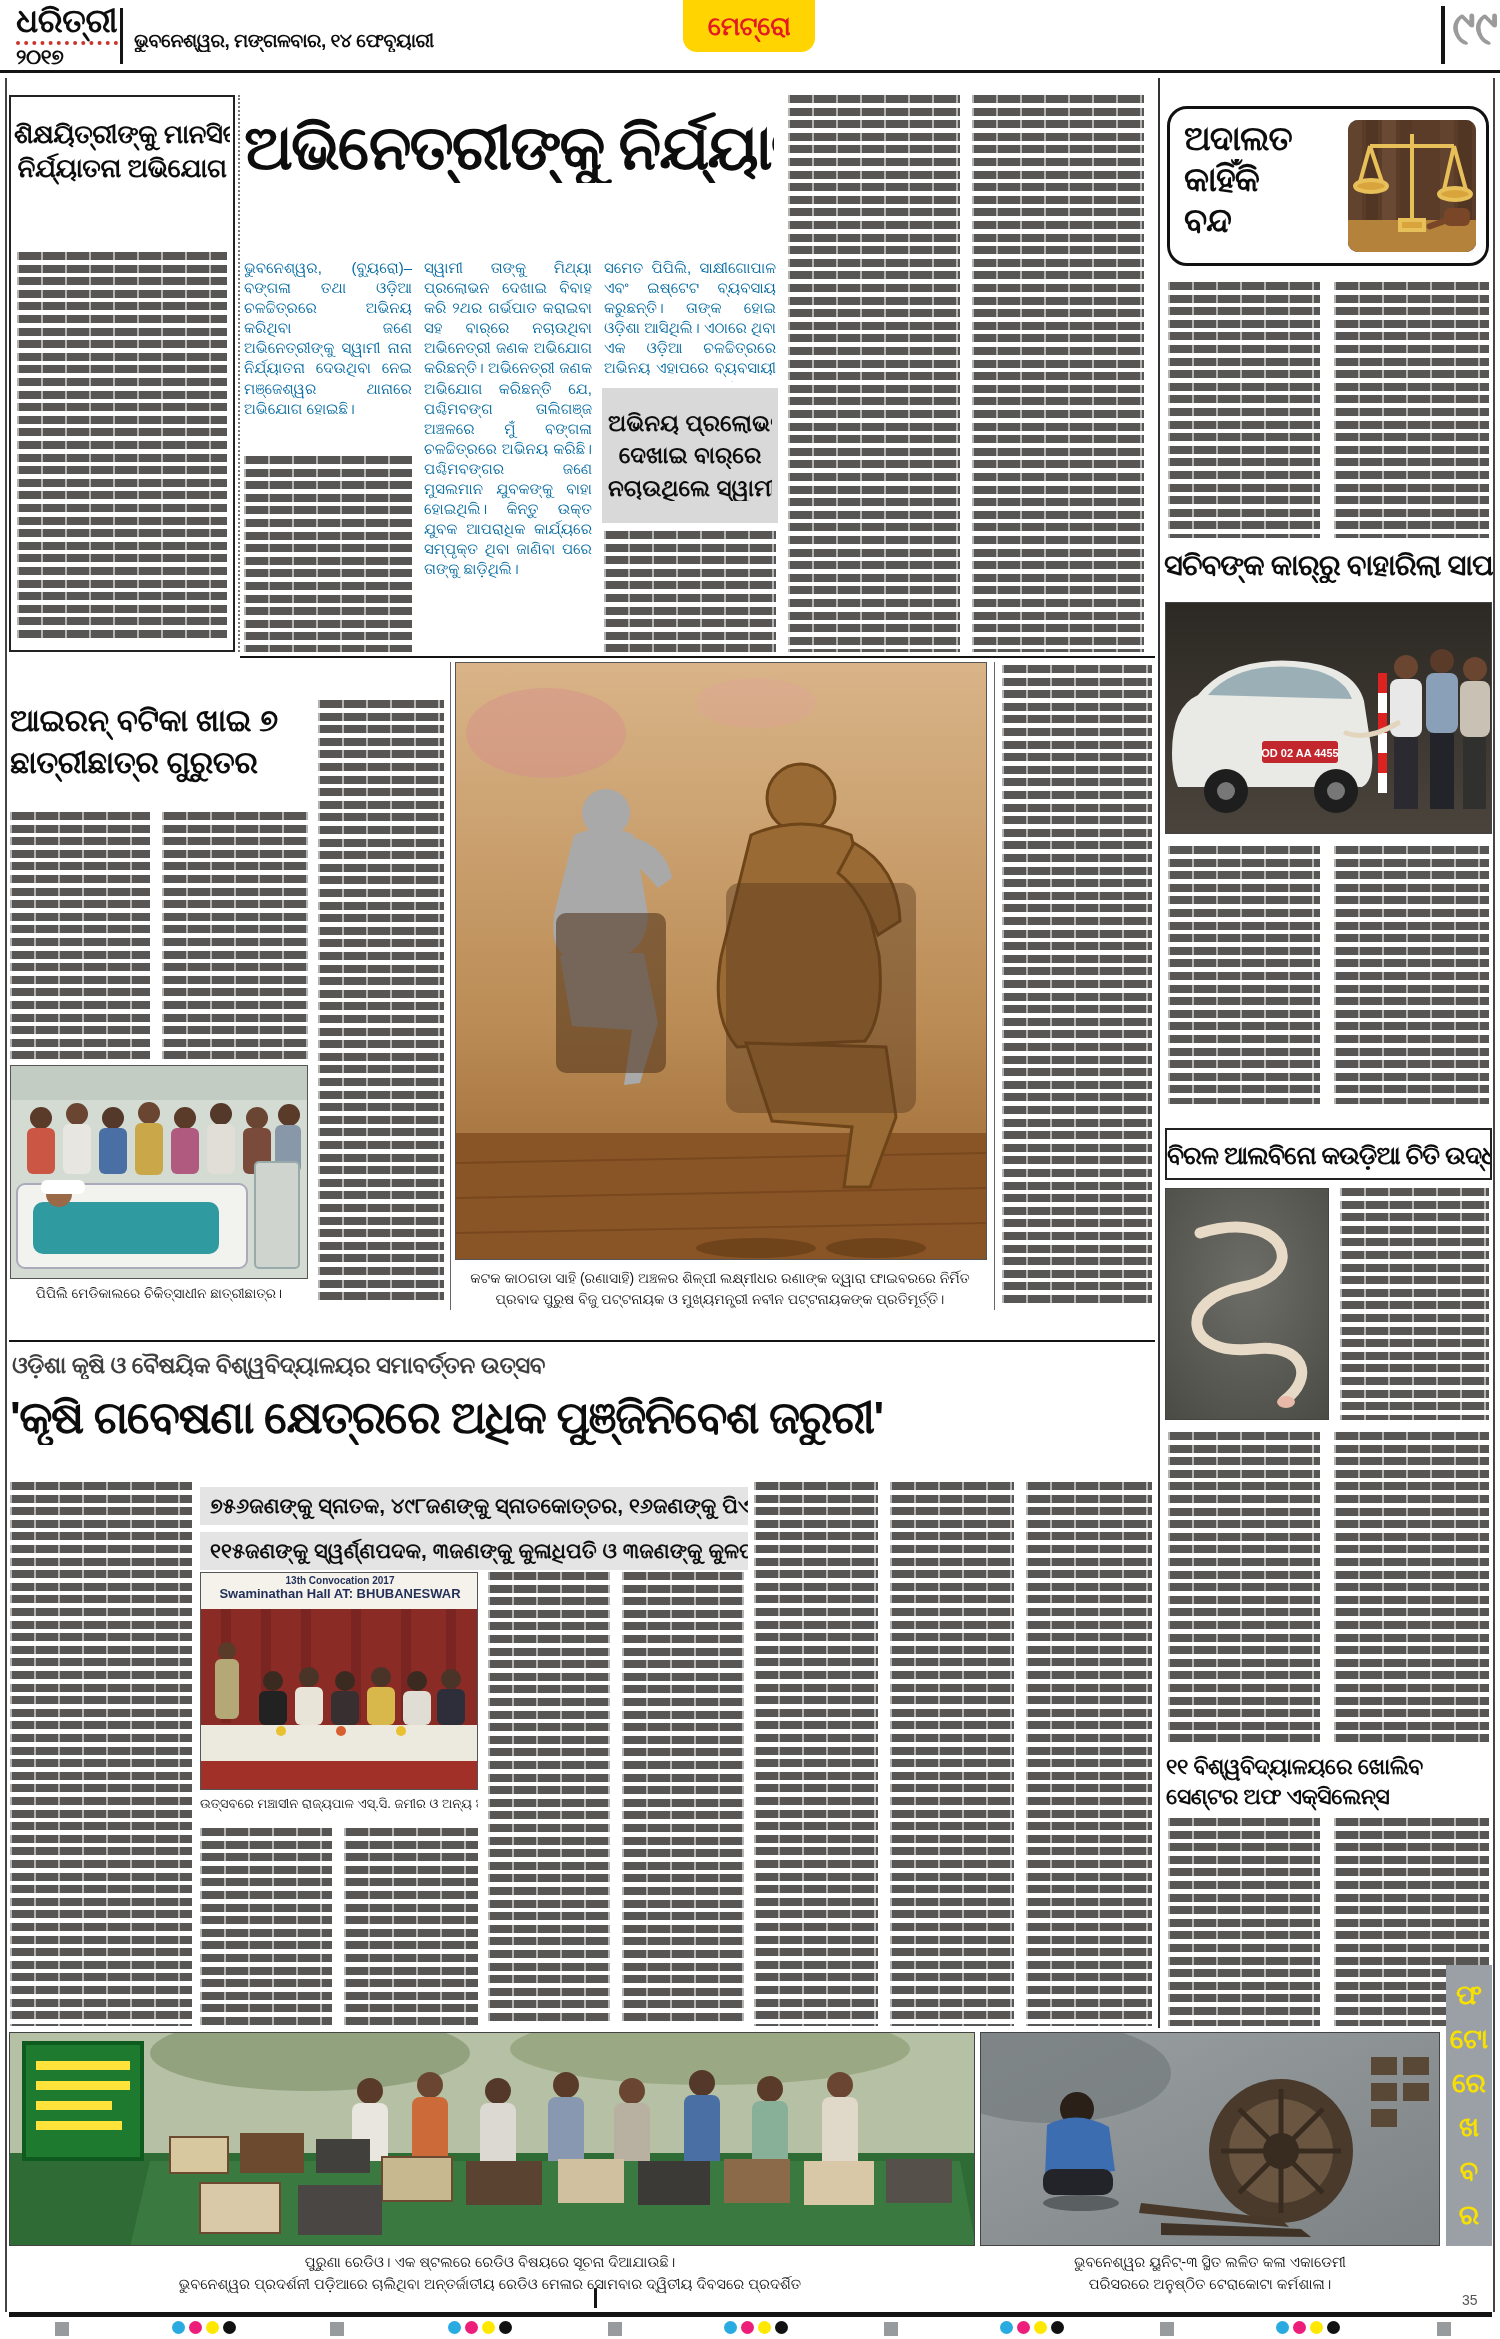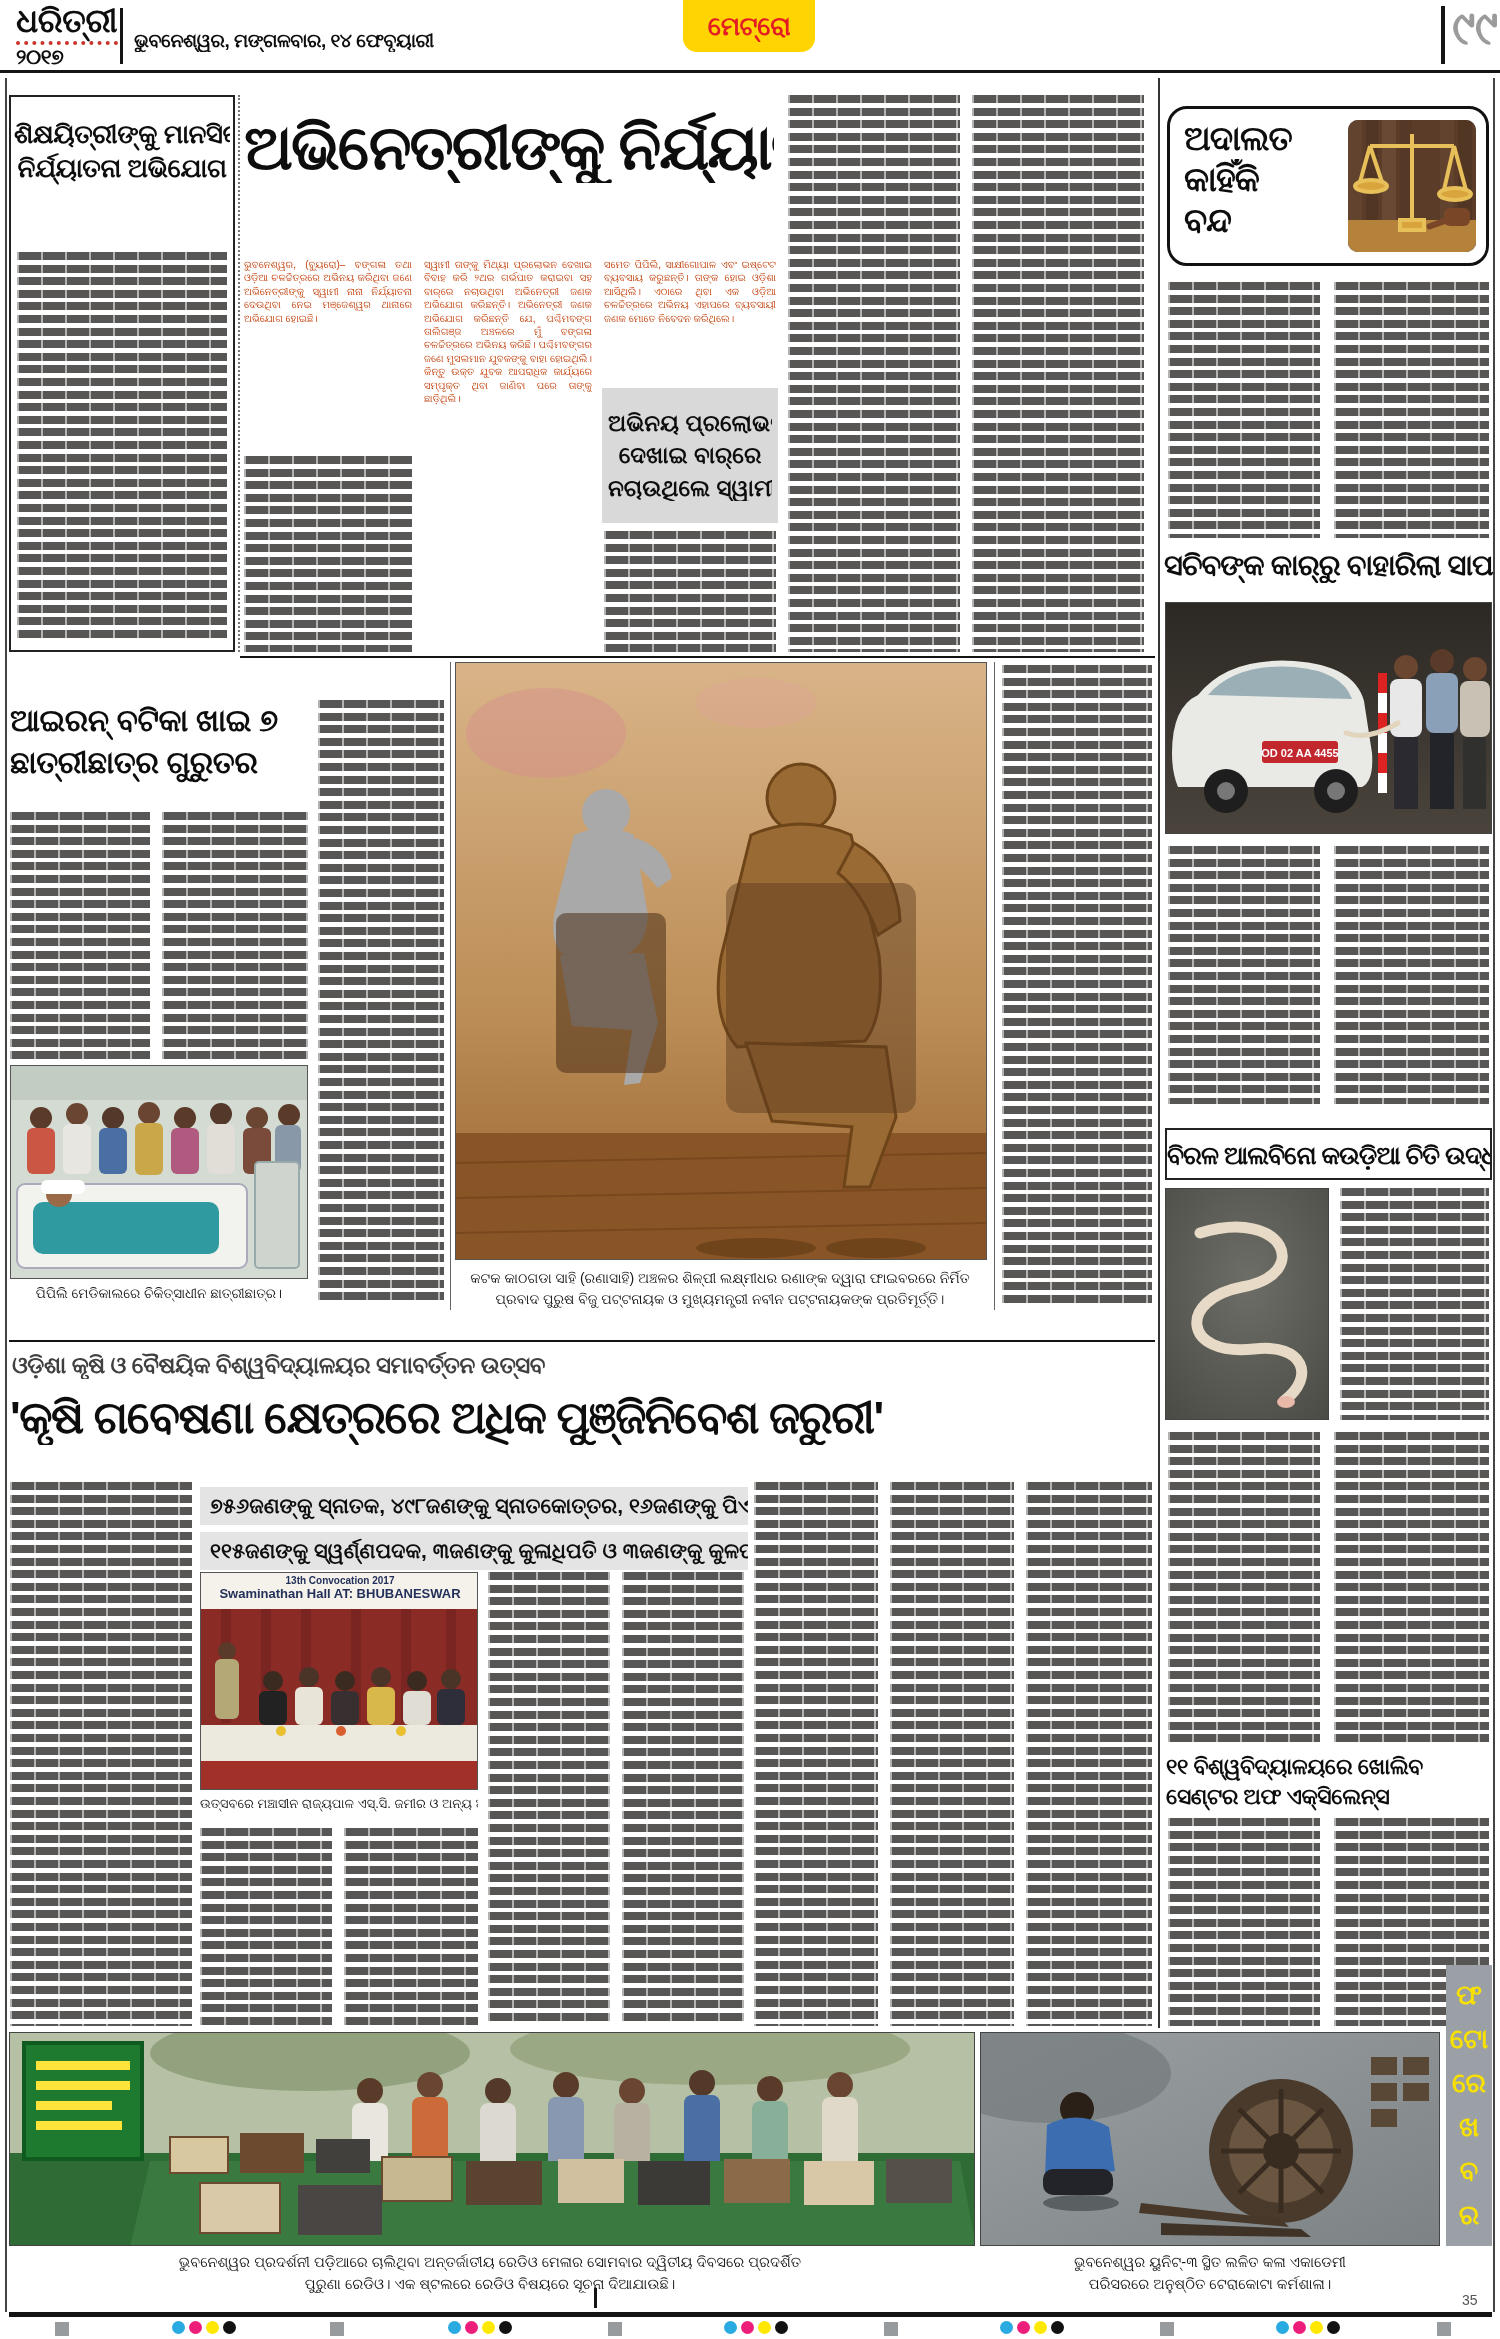--- a/index.html
+++ b/index.html
@@ -7,21 +7,21 @@
   body{position:relative;background:#fff;font-family:"Liberation Sans","DejaVu Sans",sans-serif;color:#111;overflow:hidden}
   .abs{position:absolute}
   .rule{position:absolute;background:#141414}
   .hl{font-weight:700;color:#0d0d0d;letter-spacing:-.5px}
   .nowrap{white-space:nowrap;overflow:hidden}
   .center{text-align:center}
   
   .tx{position:absolute;opacity:.82;background-image:
       repeating-linear-gradient(to right,rgba(255,255,255,.55) 0 2px,rgba(255,255,255,0) 2px 24px),
       repeating-linear-gradient(to bottom,#34322f 0 8px,#fff 8px 12.6px)}
-  .body-text{position:absolute;font-size:10px;line-height:1.34;text-align:justify;color:#c2410c;overflow:hidden}
+  .body-text{position:absolute;font-size:15px;line-height:1.34;text-align:justify;color:#0369a1;overflow:hidden}
   .photo{position:absolute;overflow:hidden;background:#8a8a8a}
   .cap{position:absolute;font-size:14.5px;line-height:1.5;text-align:center;color:#151515;font-weight:500}
   .pullquote{position:absolute;background:#d9d9d9;display:flex;flex-direction:column;justify-content:center;gap:6px;text-align:center;font-weight:700;font-size:23px;line-height:1.15;color:#0d0d0d;padding:6px}
   .subhead-strip{background:#e4e4e4;font-weight:700;font-size:21px;padding:7px 10px;text-align:center;color:#0d0d0d;margin-bottom:7px;white-space:nowrap;overflow:hidden}
   .strip-letter{display:block;text-align:center;font-size:27px;font-weight:700;color:#f8e000;line-height:44px}
   .dot{width:13px;height:13px;border-radius:50%;display:inline-block;margin-right:4px}
   .regsq{position:absolute;width:14px;height:14px;background:#979b9d}
   .dotgroup{position:absolute;top:2320px}
 </style>
 </head>
@@ -423,22 +423,22 @@
 <div class="abs" style="left:1446px;top:1965px;width:46px;height:281px;background:#9aa0a5;padding-top:8px">
   <span class="strip-letter">ଫ</span>
   <span class="strip-letter">ଟୋ</span>
   <span class="strip-letter">ରେ</span>
   <span class="strip-letter">ଖ</span>
   <span class="strip-letter">ବ</span>
   <span class="strip-letter">ର</span>
 </div>
 
 <div class="cap" style="left:90px;top:2252px;width:800px;height:50px;overflow:hidden">
+  <div class="nowrap">ପୁରୁଣା ରେଡିଓ। ଏକ ଷ୍ଟଲରେ ରେଡିଓ ବିଷୟରେ ସୂଚନା ଦିଆଯାଉଛି।</div>
   <div class="nowrap">ଭୁବନେଶ୍ୱର ପ୍ରଦର୍ଶନୀ ପଡ଼ିଆରେ ଚାଲିଥିବା ଅନ୍ତର୍ଜାତୀୟ ରେଡିଓ ମେଳାର ସୋମବାର ଦ୍ୱିତୀୟ ଦିବସରେ ପ୍ରଦର୍ଶିତ</div>
-  <div class="nowrap">ପୁରୁଣା ରେଡିଓ। ଏକ ଷ୍ଟଲରେ ରେଡିଓ ବିଷୟରେ ସୂଚନା ଦିଆଯାଉଛି।</div>
 </div>
 <div class="cap" style="left:990px;top:2252px;width:440px;height:50px;overflow:hidden">
   <div class="nowrap">ଭୁବନେଶ୍ୱର ୟୁନିଟ୍-୩ ସ୍ଥିତ ଲଳିତ କଳା ଏକାଡେମୀ</div>
   <div class="nowrap">ପରିସରରେ ଅନୁଷ୍ଠିତ ଟେରାକୋଟା କର୍ମଶାଳା।</div>
 </div>
 
 <div class="abs" style="left:1462px;top:2292px;font-size:14px;color:#555">35</div>
 <div class="rule" style="left:594px;top:2288px;width:3px;height:20px"></div>
 <div class="rule" style="left:9px;top:2312px;width:1483px;height:5px"></div>
 

